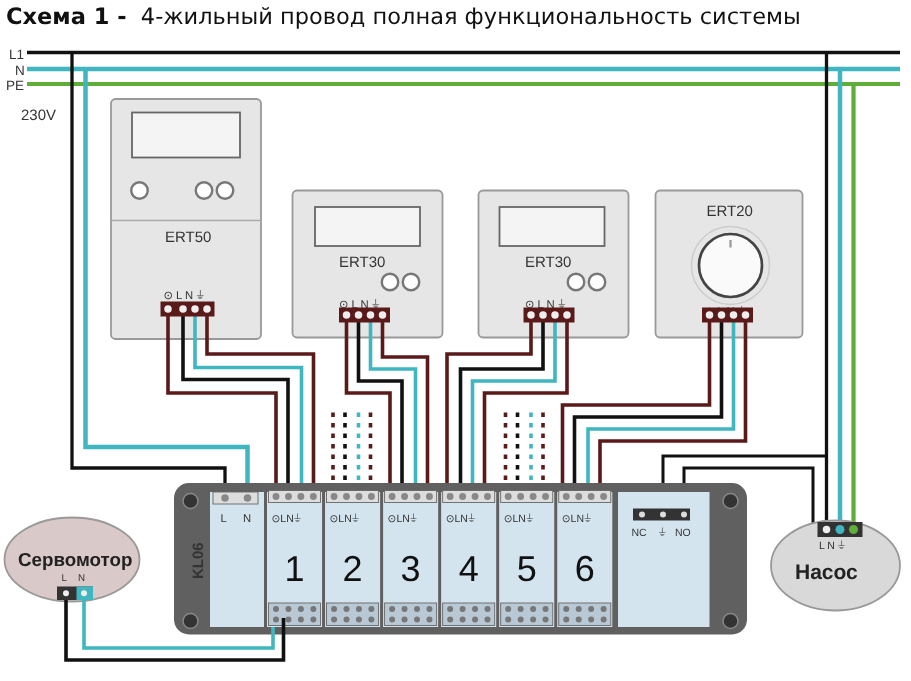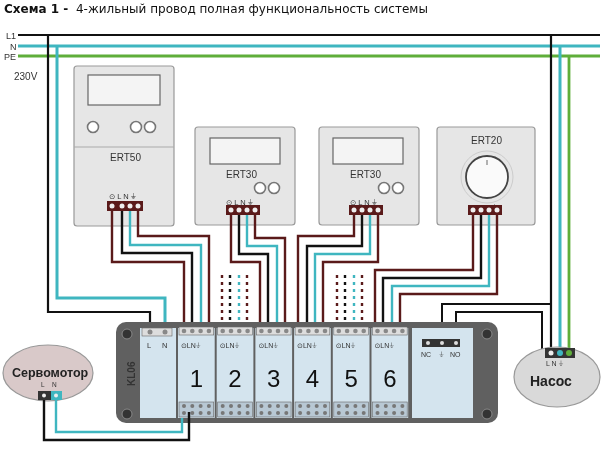--- a/index.html
+++ b/index.html
@@ -1,17 +1,17 @@
 <!DOCTYPE html>
 <html><head>
 <meta charset="utf-8">
 <style>
   html, body { margin: 0; padding: 0; background: #ffffff; }
   body { width: 607px; height: 454px; overflow: hidden; position: relative; font-family: "Liberation Sans", sans-serif; }
-  .title { position: absolute; left: 4px; top: 2px; font-size: 12px; color: #111; white-space: nowrap; font-family: "DejaVu Sans", sans-serif; }
+  .title { position: absolute; left: 4px; top: 2px; font-size: 15px; color: #111; white-space: nowrap; font-family: "DejaVu Sans", sans-serif; }
   .title b { font-weight: bold; }
   svg { position: absolute; left: 0; top: 0; }
   svg text { font-family: "Liberation Sans", sans-serif; }
 </style>
 </head>
 <body>
 
 <div class="title">
   <b>Схема 1 -</b>&nbsp;
   <span>4-жильный провод полная функциональность системы</span>

